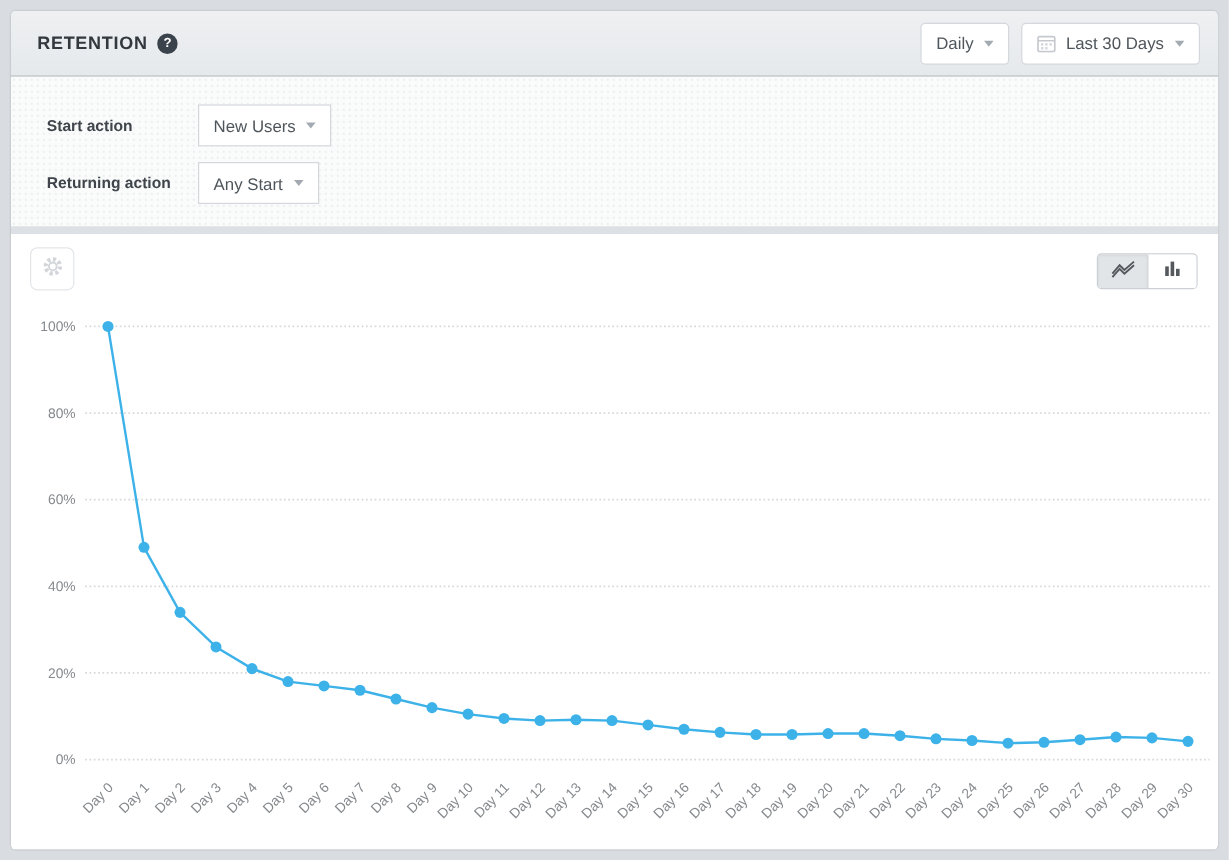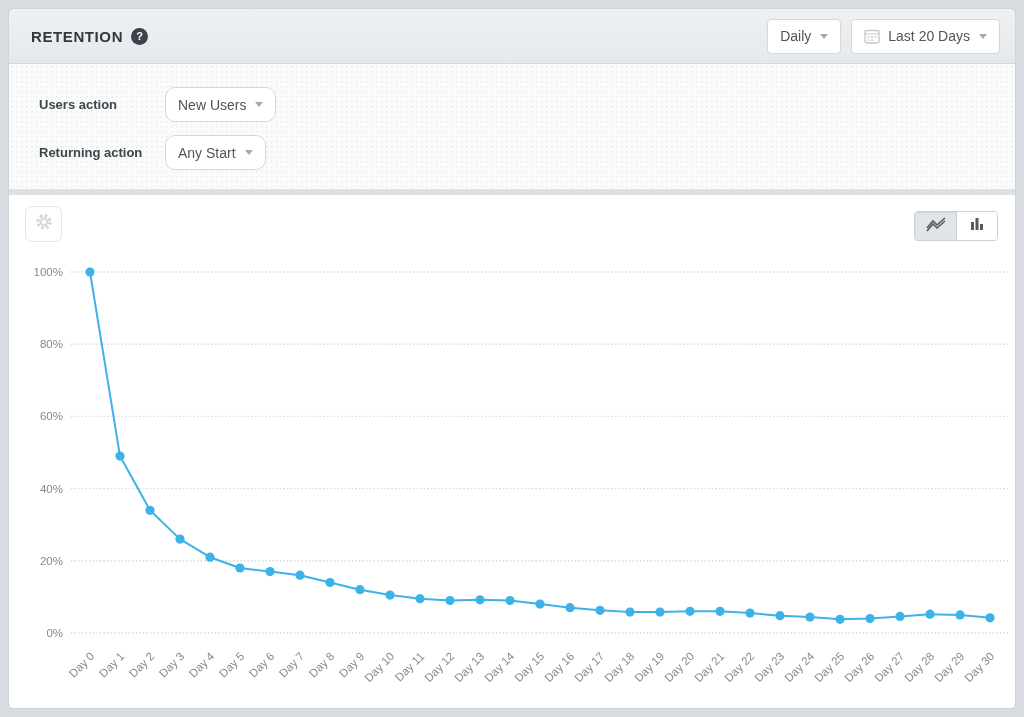--- a/index.html
+++ b/index.html
@@ -68,21 +68,21 @@
     padding:23px 0 0 30px;
   }
   .filter-row { display:flex; align-items:center; height:35px; margin-bottom:13px; }
   .filter-label {
     width:126px;
     font-size:13px; font-weight:700; color:#3f454b;
   }
   .select-box {
     background:#fff;
     border:1px solid #d4d8dc;
-    border-radius:10px;
+    border-radius:0;
     height:35px;
     display:inline-flex; align-items:center;
     padding:0 12px;
     font-size:14px; color:#4e555b;
     cursor:pointer;
   }
 
   .section-divider { height:6px; flex:0 0 6px; background:#dde1e5; }
 
   
@@ -144,28 +144,28 @@
           <svg width="16" height="16" viewBox="0 0 16 16">
             <rect x="1" y="2.5" width="14" height="12.5" rx="1.5" fill="none" stroke="#c6cacf" stroke-width="1.4"></rect>
             <line x1="1" y1="6" x2="15" y2="6" stroke="#c6cacf" stroke-width="1.2"></line>
             <rect x="3.5" y="8" width="2" height="2" fill="#d3d7db"></rect>
             <rect x="7" y="8" width="2" height="2" fill="#d3d7db"></rect>
             <rect x="10.5" y="8" width="2" height="2" fill="#d3d7db"></rect>
             <rect x="3.5" y="11.2" width="2" height="2" fill="#d3d7db"></rect>
             <rect x="7" y="11.2" width="2" height="2" fill="#d3d7db"></rect>
           </svg>
         </span>
-        <span>Last 20 Days</span>
+        <span>Last 30 Days</span>
         <span class="caret"></span>
       </div>
     </div>
 
     <div class="filters">
       <div class="filter-row">
-        <span class="filter-label">Users action</span>
+        <span class="filter-label">Start action</span>
         <div class="select-box">
           <span>New Users</span>
           <span class="caret"></span>
         </div>
       </div>
       <div class="filter-row">
         <span class="filter-label">Returning action</span>
         <div class="select-box">
           <span>Any Start</span>
           <span class="caret"></span>

